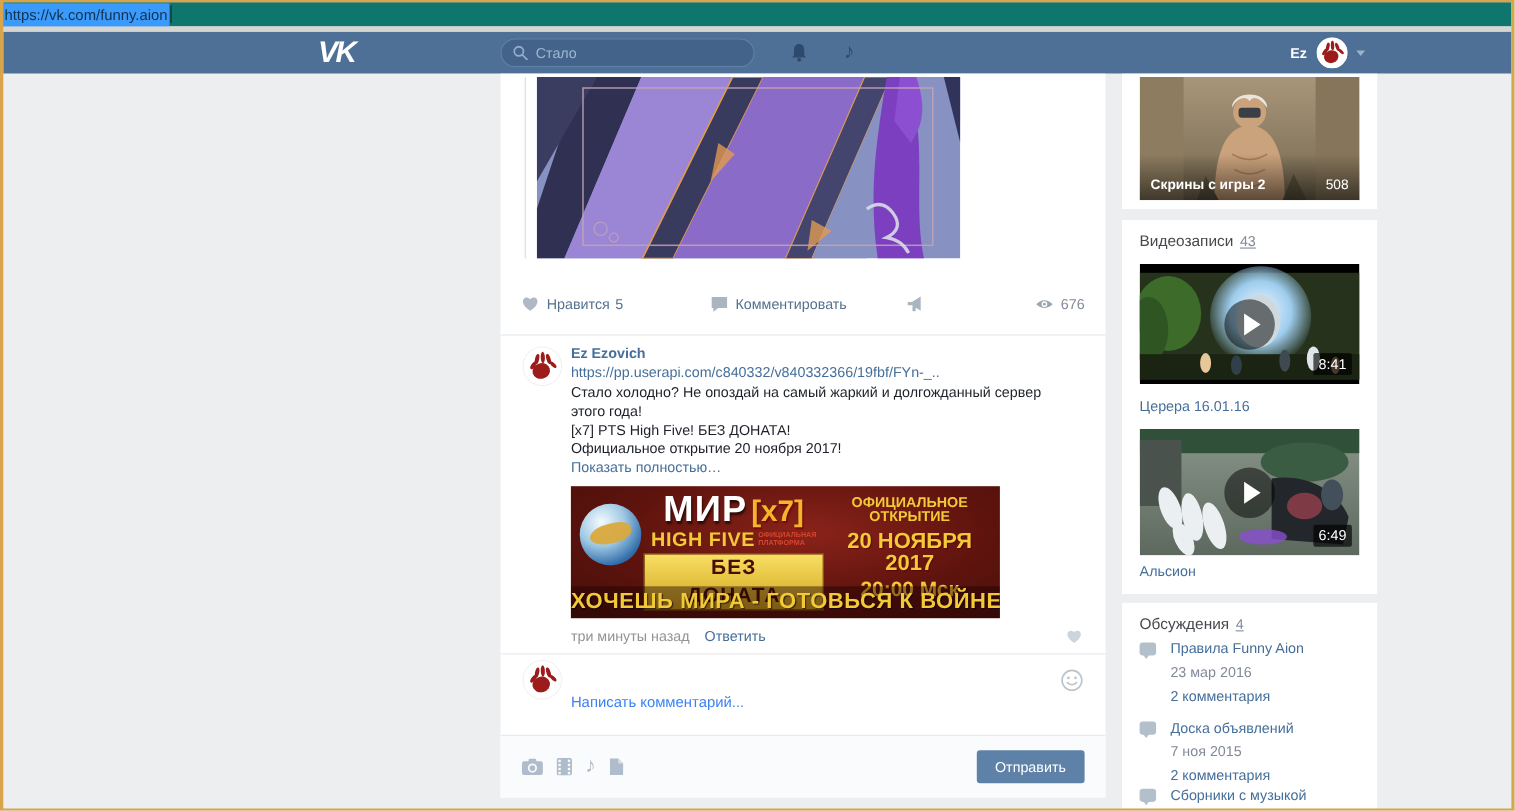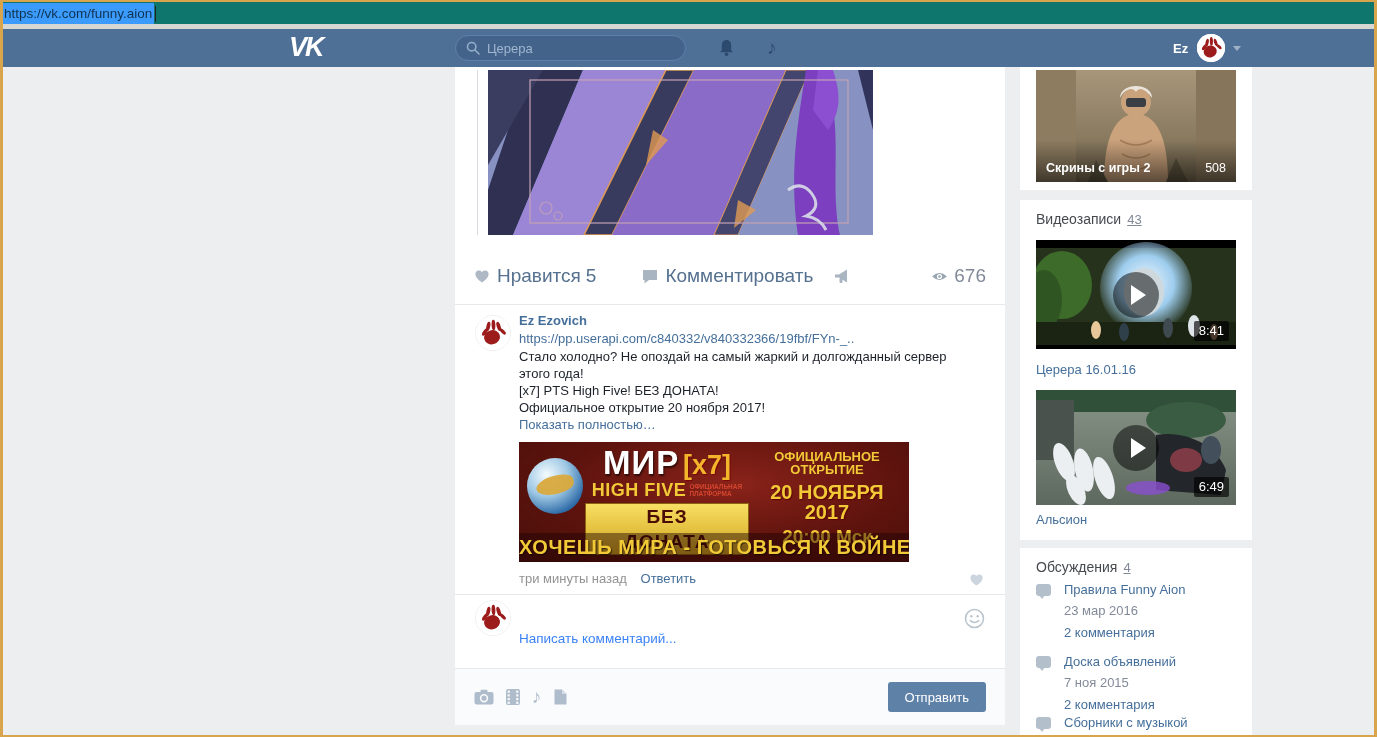--- a/index.html
+++ b/index.html
@@ -27,21 +27,21 @@
   .user-ava { width:28px; height:28px; border-radius:50%; overflow:hidden; background:#fff; }
   .chev { width:0; height:0; border-left:4px solid transparent; border-right:4px solid transparent; border-top:5px solid #9db1c7; margin-left:8px; }
 
   
   .page { position:absolute; top:67px; left:3px; right:3px; bottom:2px; background:#edeef0; }
 
   .main-col { position:absolute; left:452px; top:0; width:550px; height:658px; background:#fff; }
   .vline { position:absolute; left:22px; top:3px; width:1px; height:165px; background:#d9dbe0; }
   .post-img { position:absolute; left:33px; top:3px; width:385px; height:165px; cursor:pointer; }
 
-  .action-bar { position:absolute; left:0; right:0; top:191px; height:36px; display:flex; align-items:center; padding:0 19px; font-size:19px; }
+  .action-bar { position:absolute; left:0; right:0; top:191px; height:36px; display:flex; align-items:center; padding:0 19px; font-size:13px;gap:33px; }
   .act { display:flex; align-items:center; cursor:pointer; color:#55718f; }
   .act-count { margin-left:5px; }
   .lbl { margin-left:7px; }
   .views { display:flex; align-items:center; color:#828a99; }
   .spacer { flex:1; }
 
   .divider { position:absolute; left:0; right:0; height:1px; background:#e7e8ec; }
   .d1 { top:237px; } .d2 { top:527px; }
 
   .avatar36 { position:absolute; width:36px; height:36px; border-radius:50%; overflow:hidden; background:#fff; border:1px solid #f0f0f0; cursor:pointer; }
@@ -136,21 +136,21 @@
 </div>
 <div class="strip"></div>
 
 <div class="topnav">
   <div class="vk-logo">VK</div>
   <div class="search">
     <svg width="14" height="14" viewBox="0 0 14 14">
       <circle cx="5.7" cy="5.7" r="4.2" fill="none" stroke="#93adcb" stroke-width="1.6"></circle>
       <line x1="9" y1="9" x2="13" y2="13" stroke="#93adcb" stroke-width="1.6" stroke-linecap="round"></line>
     </svg>
-    <span class="search-ph">Церера</span>
+    <span class="search-ph">Стало</span>
   </div>
   <div class="nav-ic bell">
     <svg width="19" height="20" viewBox="0 0 18 18">
       <path d="M9 1.5 C6 1.5 4.6 3.7 4.6 6.7 L4.6 10.8 L3 13 L15 13 L13.4 10.8 L13.4 6.7 C13.4 3.7 12 1.5 9 1.5 Z" fill="#2c4a6e"></path>
       <circle cx="9" cy="15" r="1.7" fill="#2c4a6e"></circle>
     </svg>
   </div>
   <div class="nav-ic music">♪</div>
   <div class="user">
     <span class="user-name">Ez</span>

